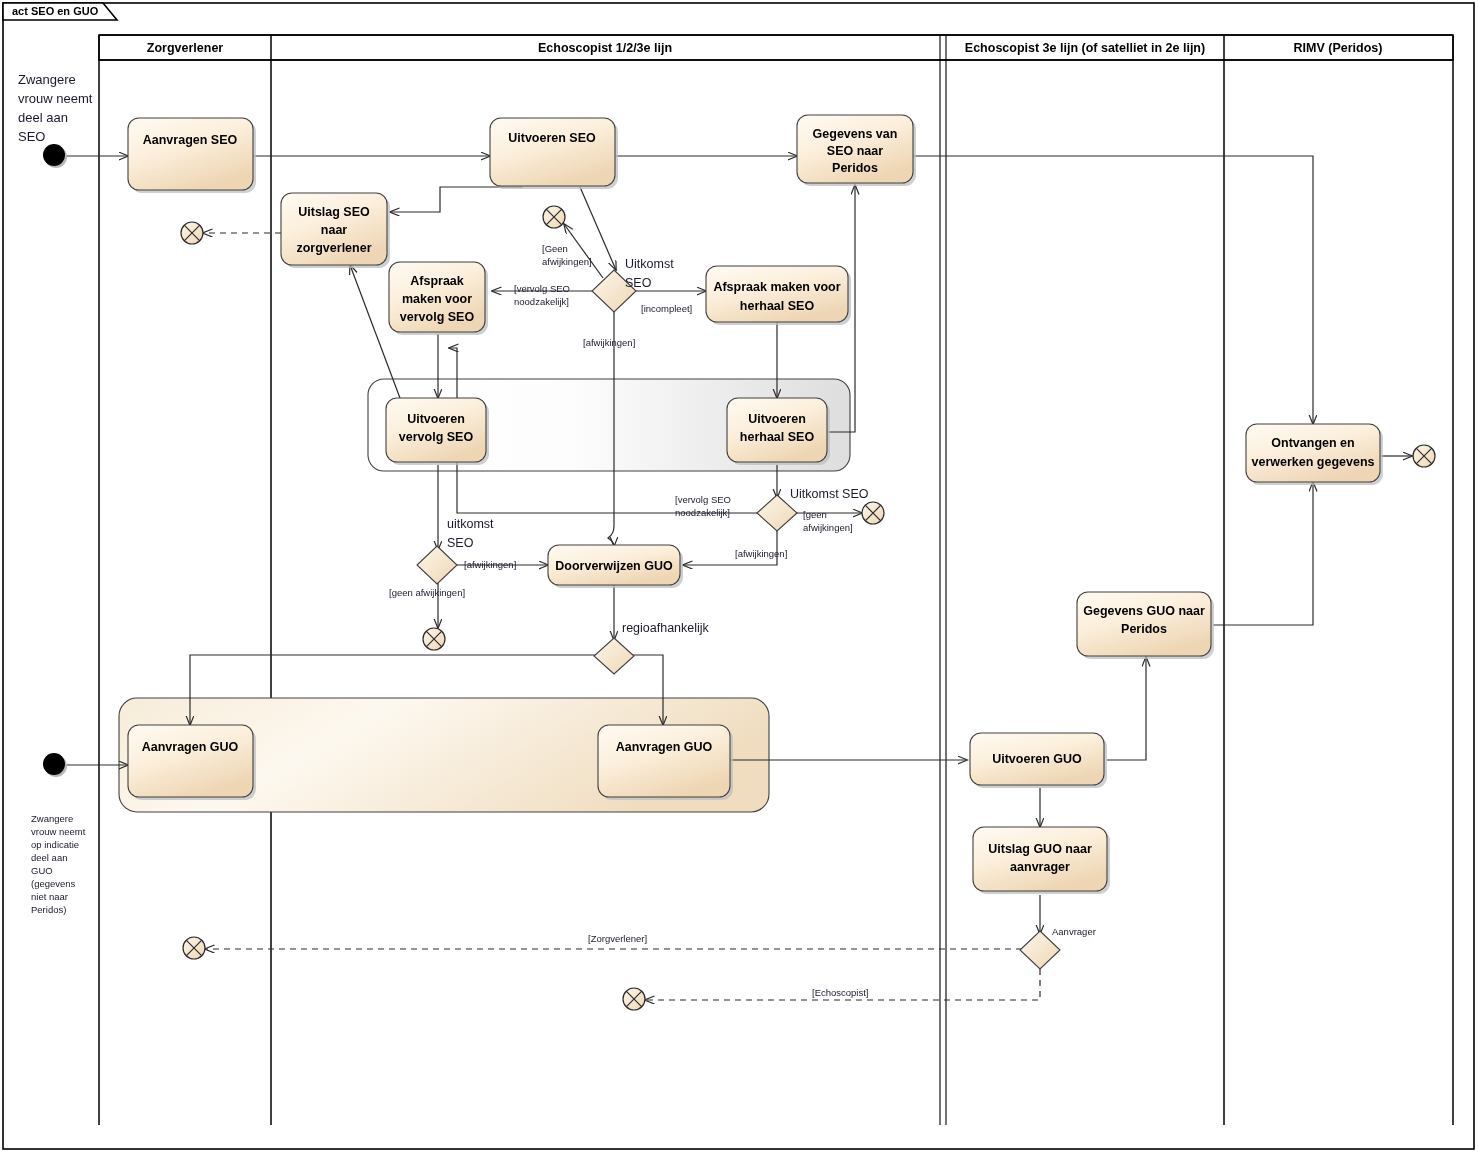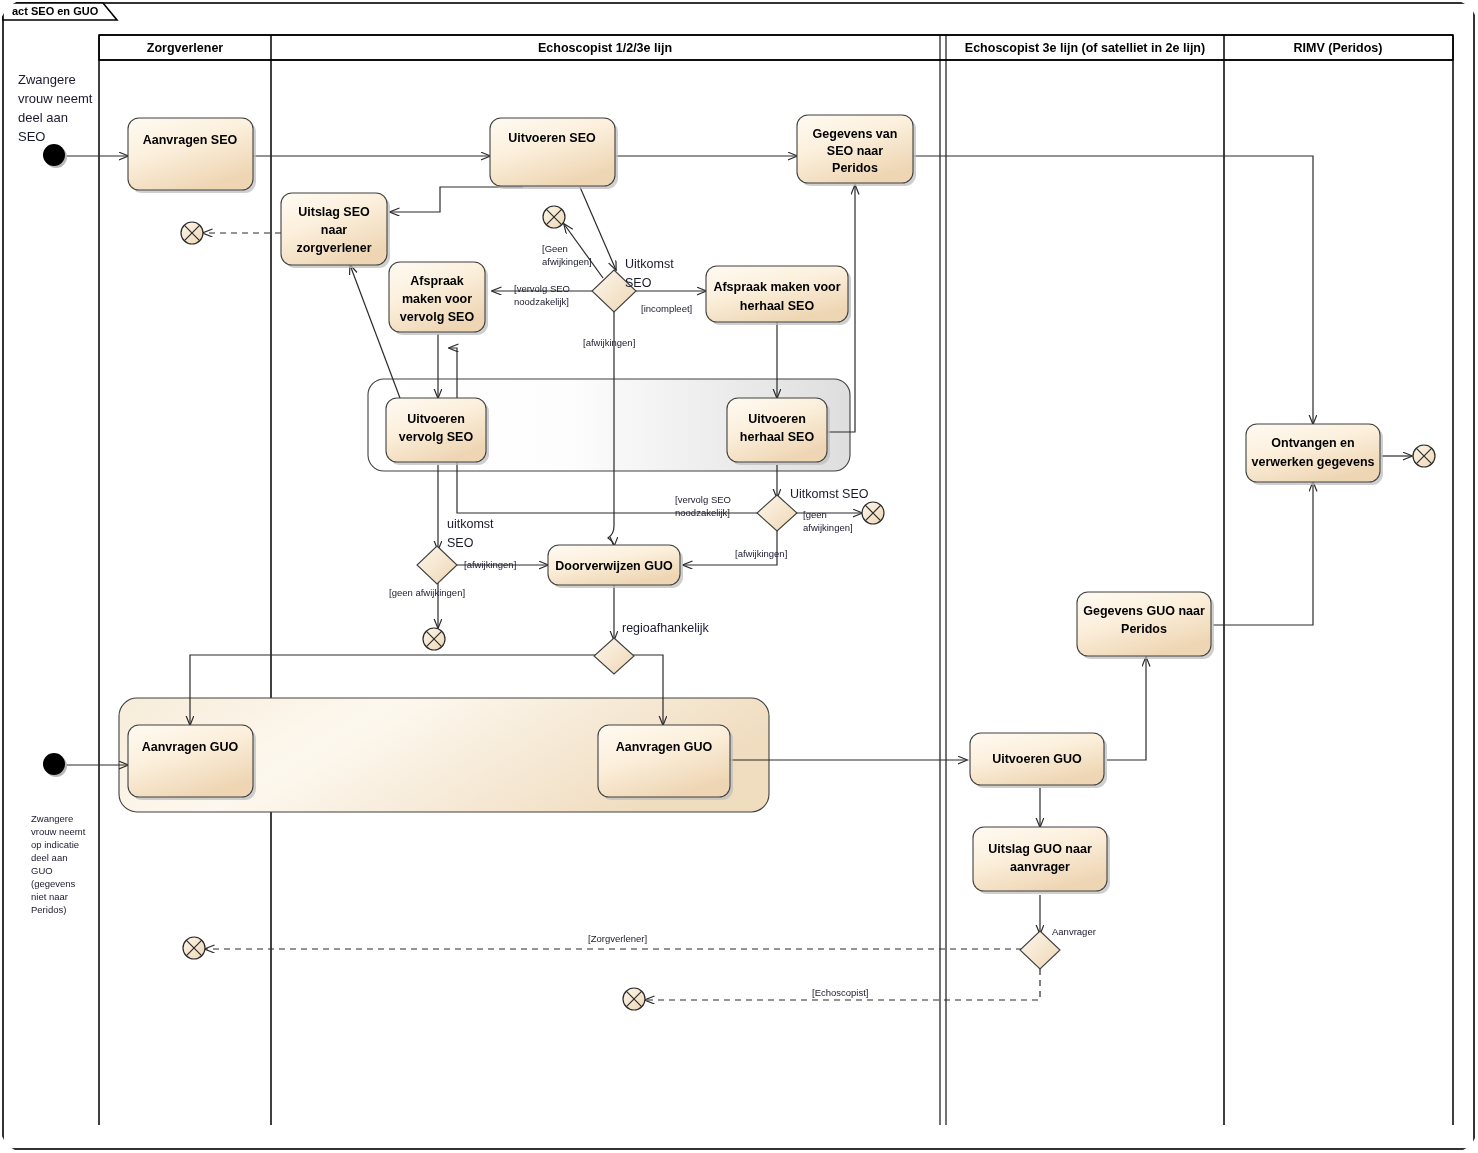--- a/index.html
+++ b/index.html
@@ -1,17 +1,17 @@
 <!DOCTYPE html>
 <html><head>
 <meta charset="utf-8">
 <style>
   html,body{margin:0;padding:0;background:#ffffff;}
   body{font-family:"Liberation Sans",sans-serif;}
-  #canvas{position:relative;width:1478px;height:1153px;background:#fff;overflow:hidden;border-radius:27px;}
+  #canvas{position:relative;width:1478px;height:1153px;background:#fff;overflow:hidden;}
   svg{position:absolute;top:0;left:0;}
   .lane-title{font-size:12.5px;font-weight:bold;fill:#000;text-anchor:middle;dominant-baseline:middle;}
   .frame-label{font-size:11px;font-weight:bold;fill:#000;}
   .node-label{font-size:12.5px;font-weight:bold;fill:#000;text-anchor:middle;}
   .guard{font-size:9.5px;fill:#1a1a2e;}
   .note{font-size:12.5px;fill:#1a1a2e;}
   .smallnote{font-size:9.5px;fill:#1a1a2e;}
   .bignote{font-size:13px;fill:#1a1a2e;}
   .edge{fill:none;stroke:#2b2b2b;stroke-width:1.2;}
   .edge-dash{fill:none;stroke:#2b2b2b;stroke-width:1.2;stroke-dasharray:6 5;}

